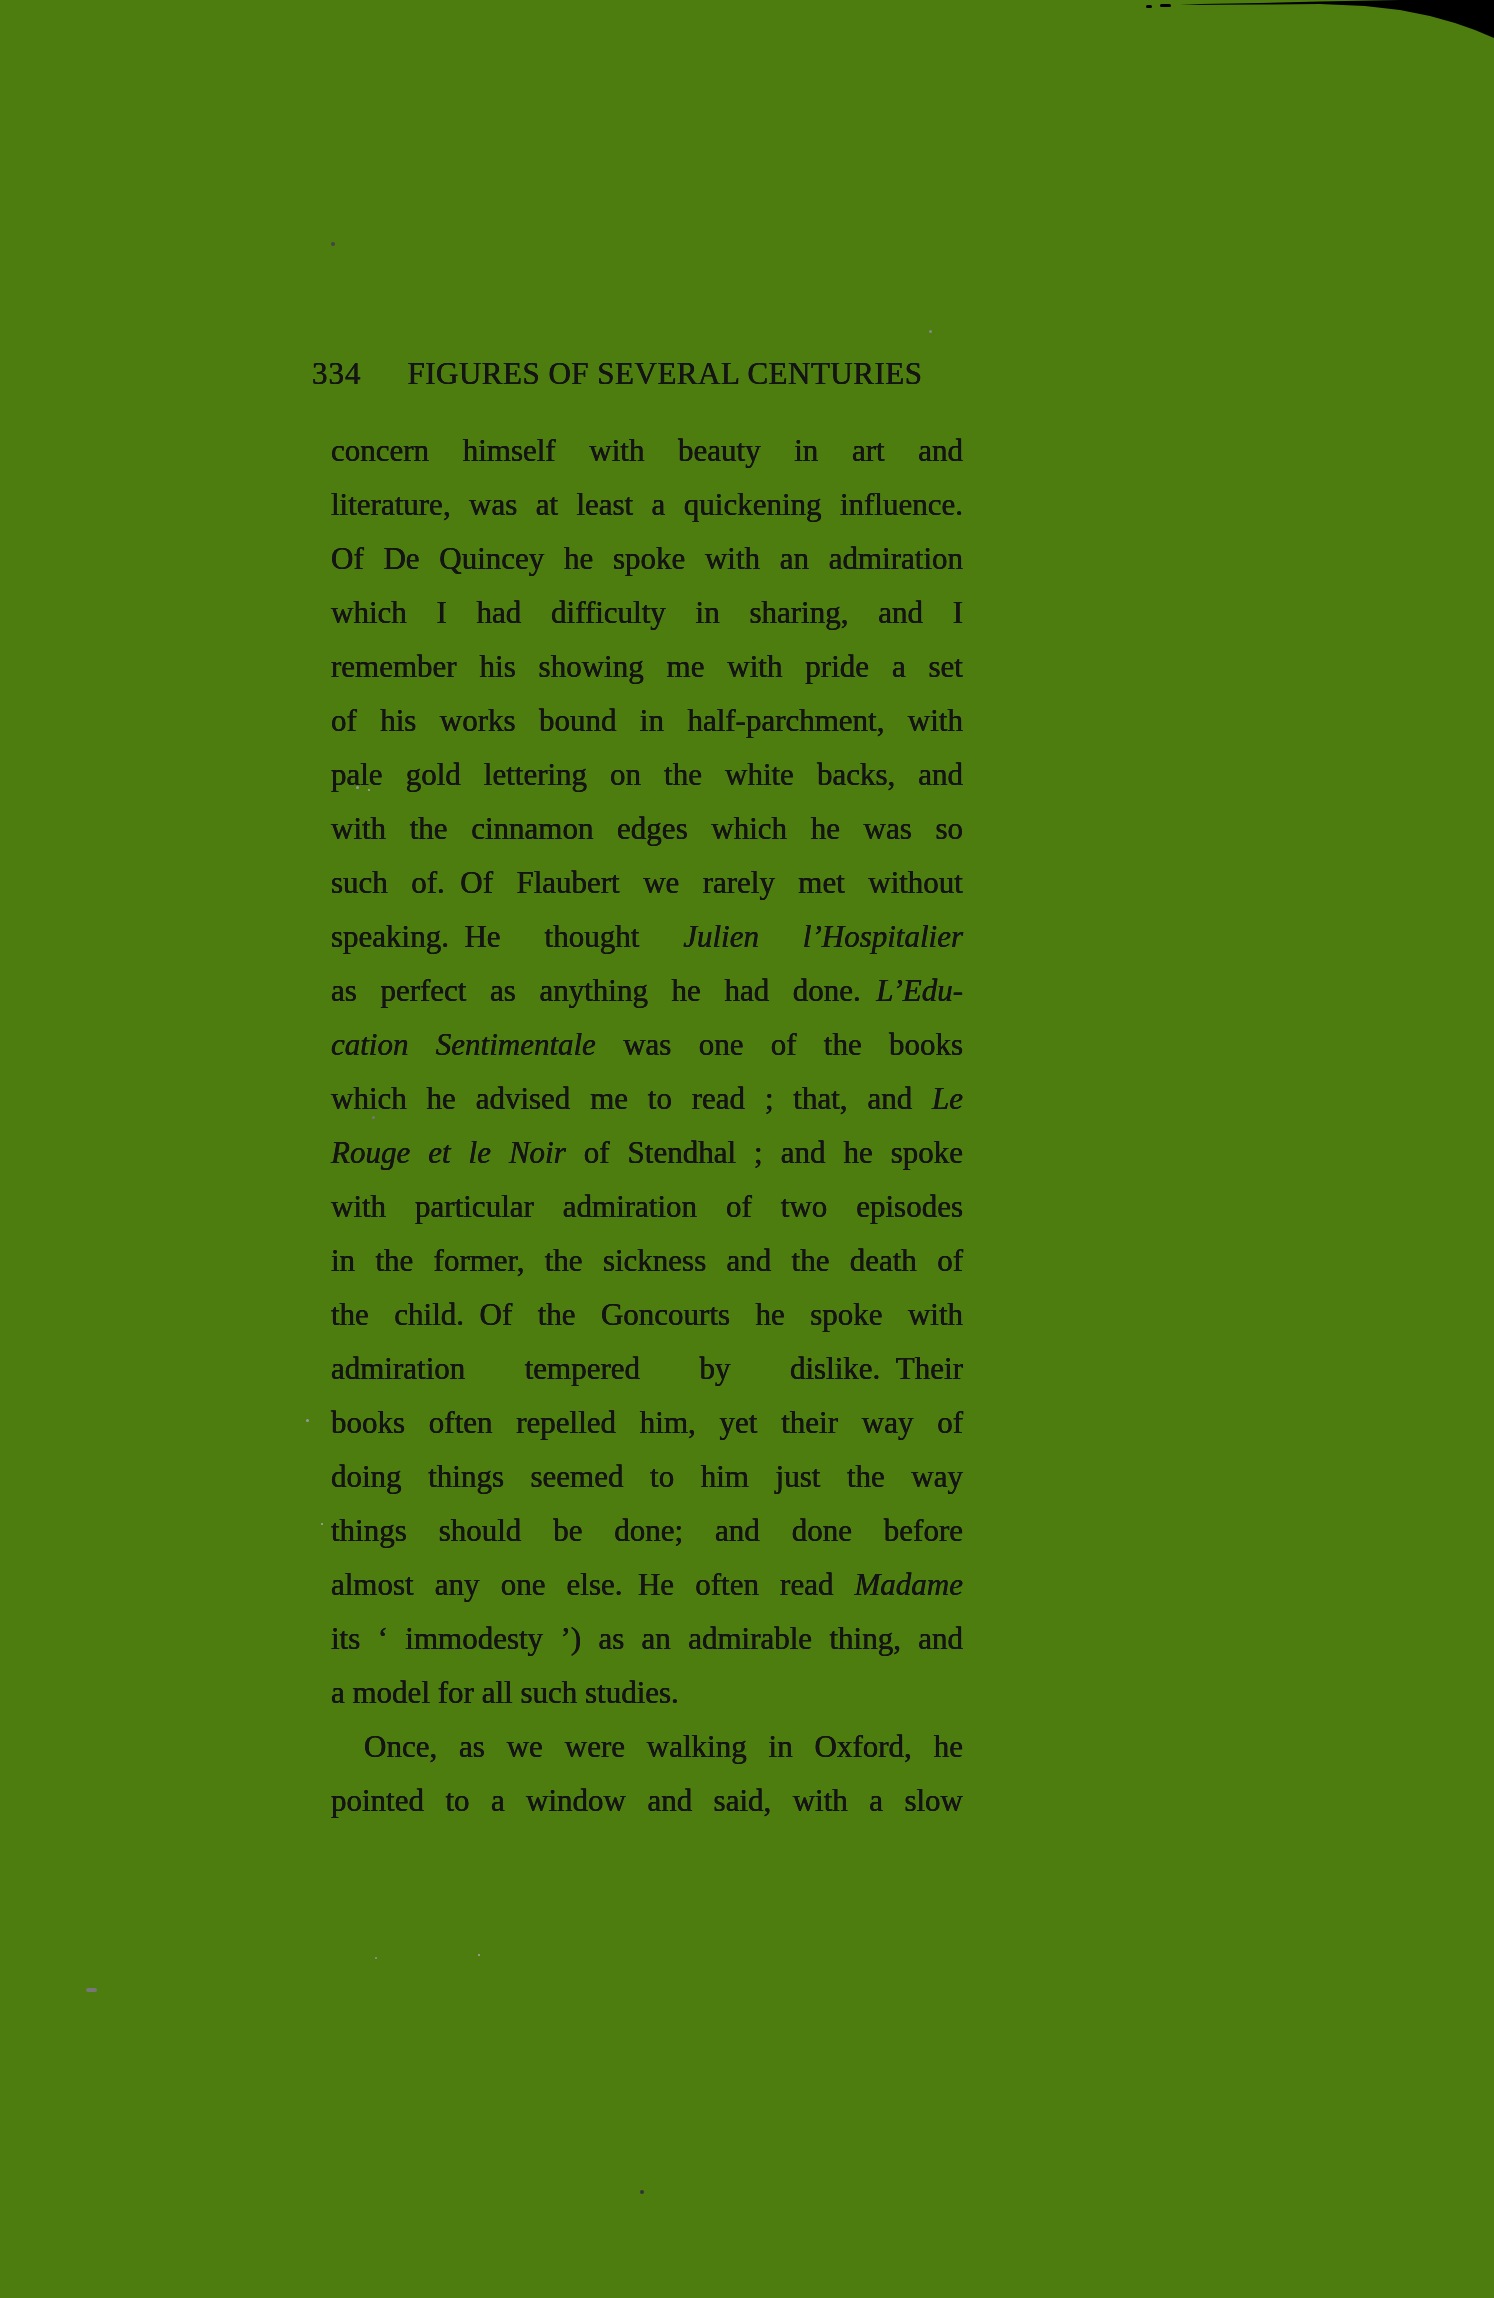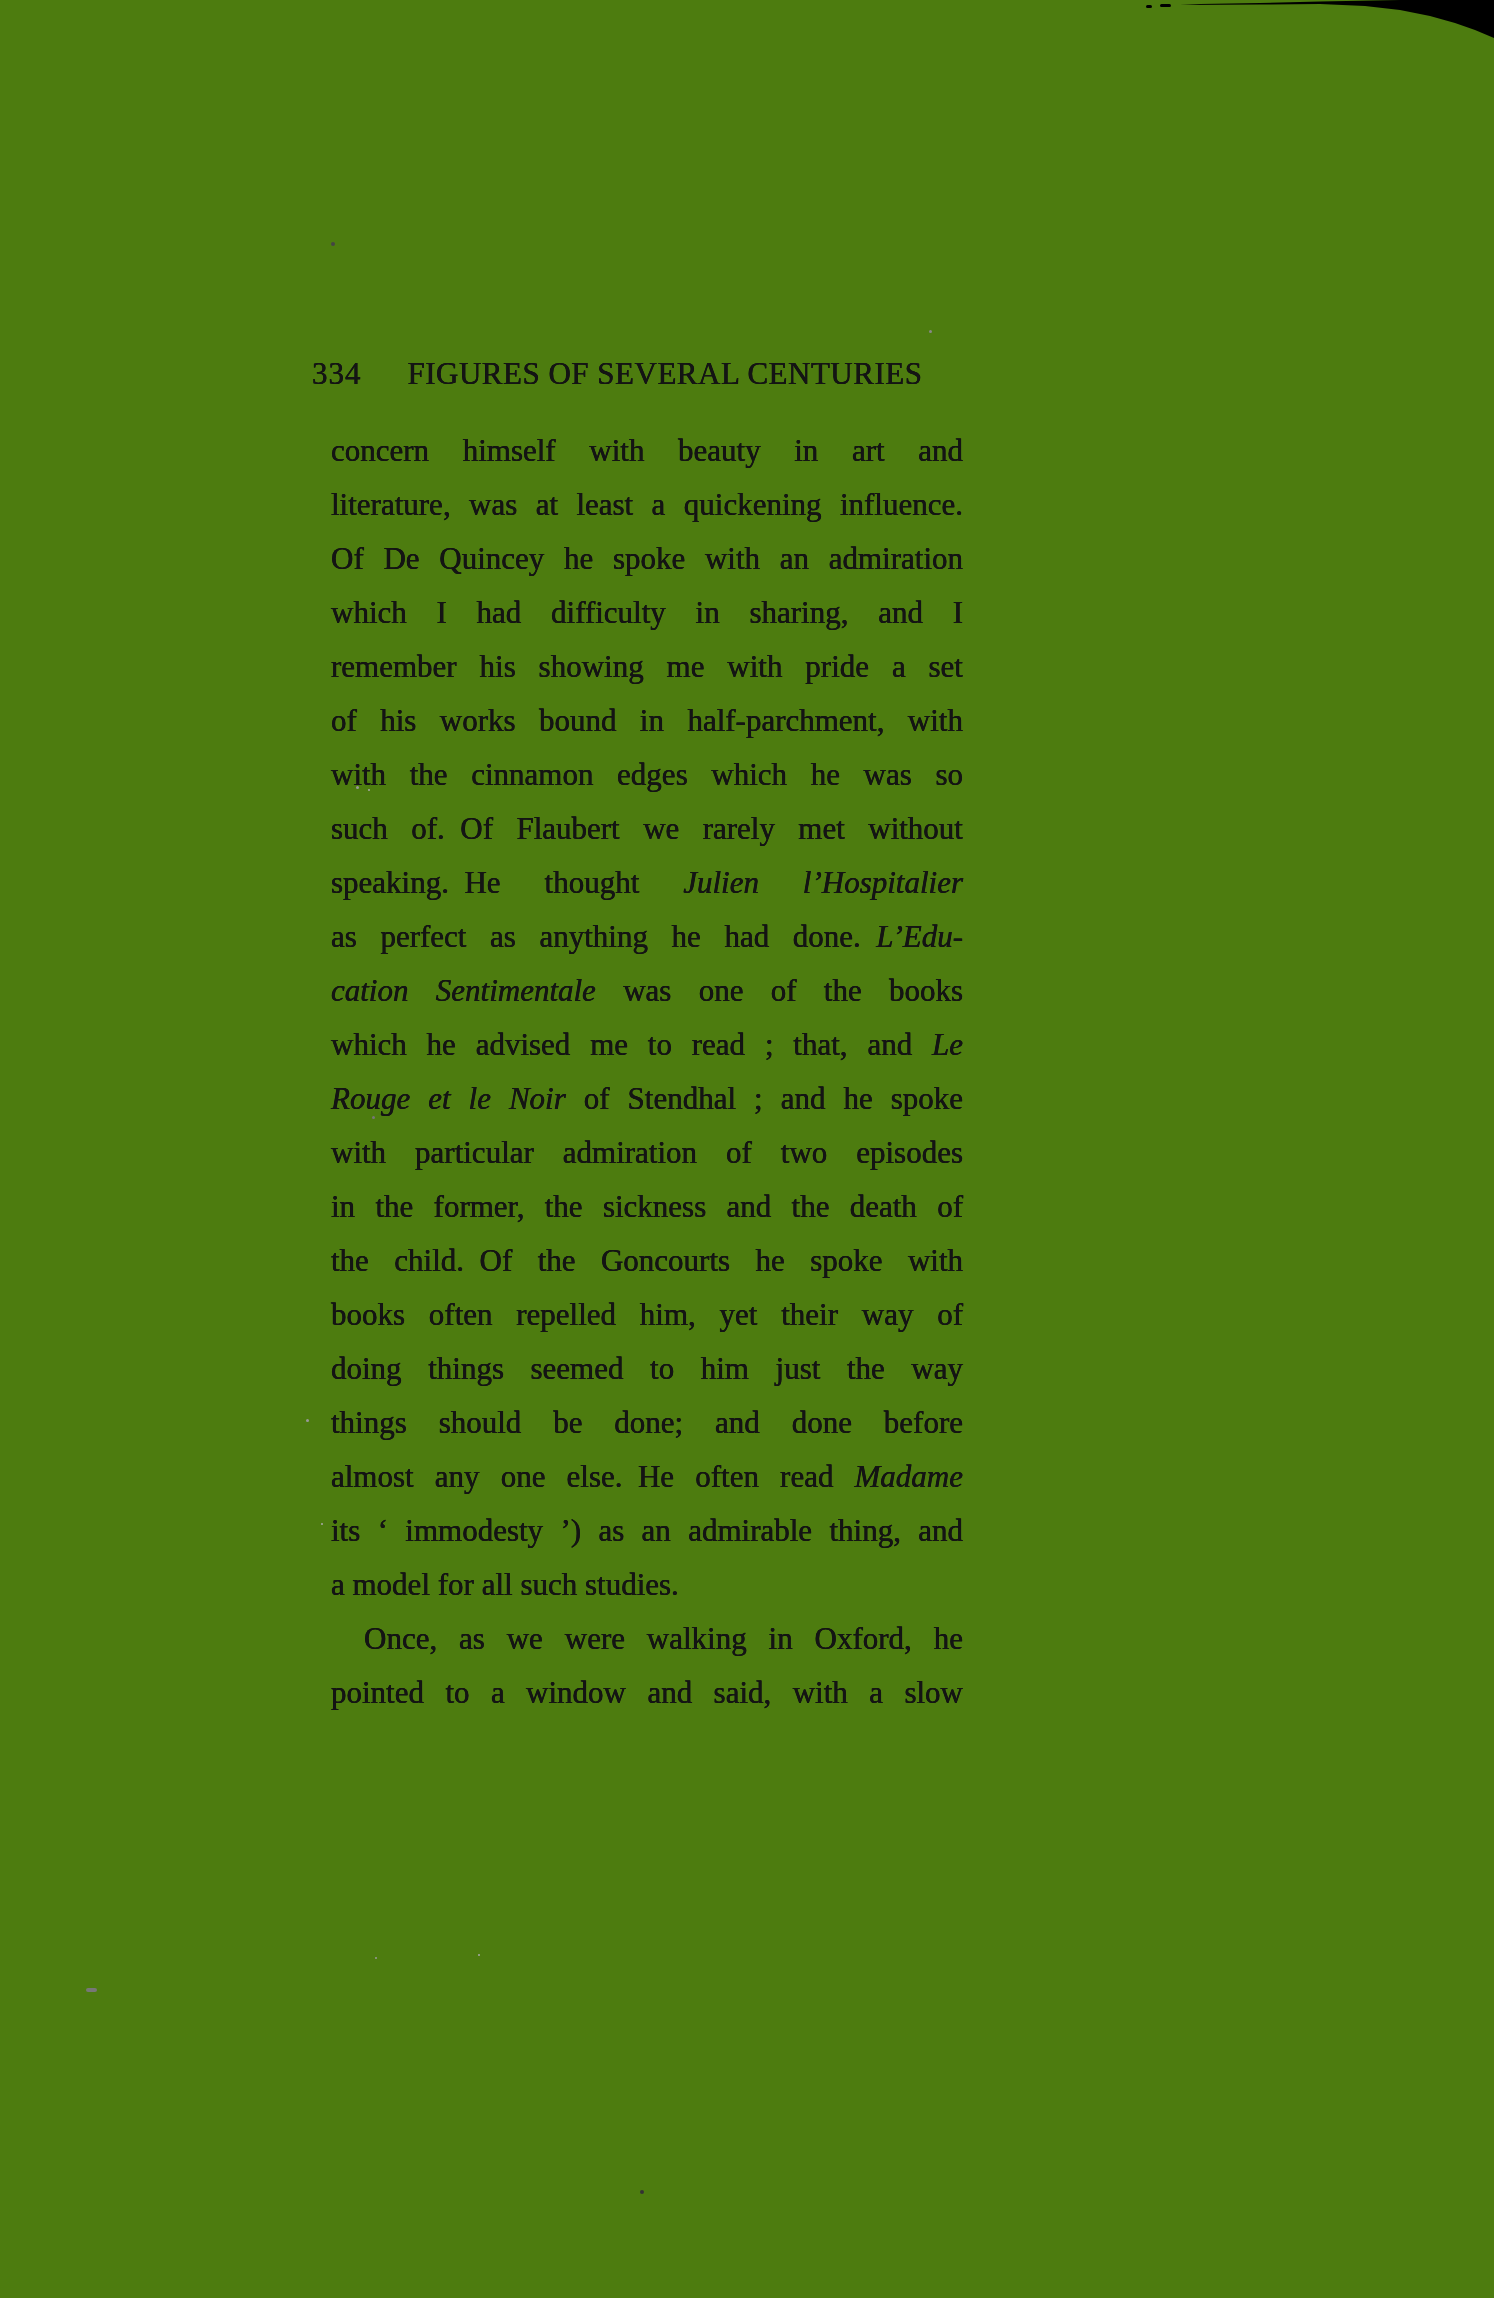--- a/index.html
+++ b/index.html
@@ -52,30 +52,32 @@
     <span class="pageno">334</span><span class="title">FIGURES OF SEVERAL CENTURIES</span>
   </div>
 
   <div class="textblock">
       <div class="line"><span class="seg">concern himself with beauty in art and</span></div>
       <div class="line"><span class="seg">literature, was at least a quickening influence.</span></div>
       <div class="line"><span class="seg">Of De Quincey he spoke with an admiration</span></div>
       <div class="line"><span class="seg">which I had difficulty in sharing, and I</span></div>
       <div class="line"><span class="seg">remember his showing me with pride a set</span></div>
       <div class="line"><span class="seg">of his works bound in half-parchment, with</span></div>
+      <div class="line"><span class="seg">pale gold lettering on the white backs, and</span></div>
       <div class="line"><span class="seg">with the cinnamon edges which he was so</span></div>
       <div class="line"><span class="seg">such of. Of Flaubert we rarely met without</span></div>
       <div class="line"><span class="seg">speaking. He thought </span><span class="seg it">Julien l’Hospitalier</span></div>
       <div class="line"><span class="seg">as perfect as anything he had done. </span><span class="seg it">L’Edu-</span></div>
       <div class="line"><span class="seg it">cation Sentimentale</span><span class="seg"> was one of the books</span></div>
       <div class="line"><span class="seg">which he advised me to read ; that, and </span><span class="seg it">Le</span></div>
       <div class="line"><span class="seg it">Rouge et le Noir</span><span class="seg"> of Stendhal ; and he spoke</span></div>
       <div class="line"><span class="seg">with particular admiration of two episodes</span></div>
       <div class="line"><span class="seg">in the former, the sickness and the death of</span></div>
       <div class="line"><span class="seg">the child. Of the Goncourts he spoke with</span></div>
+      <div class="line"><span class="seg">admiration tempered by dislike. Their</span></div>
       <div class="line"><span class="seg">books often repelled him, yet their way of</span></div>
       <div class="line"><span class="seg">doing things seemed to him just the way</span></div>
       <div class="line"><span class="seg">things should be done; and done before</span></div>
       <div class="line"><span class="seg">almost any one else. He often read </span><span class="seg it">Madame</span></div>
       <div class="line"><span class="seg">its ‘ immodesty ’) as an admirable thing, and</span></div>
       <div class="line flush"><span class="seg">a model for all such studies.</span></div>
       <div class="line indent"><span class="seg">Once, as we were walking in Oxford, he</span></div>
       <div class="line"><span class="seg">pointed to a window and said, with a slow</span></div>
     </div>
 

